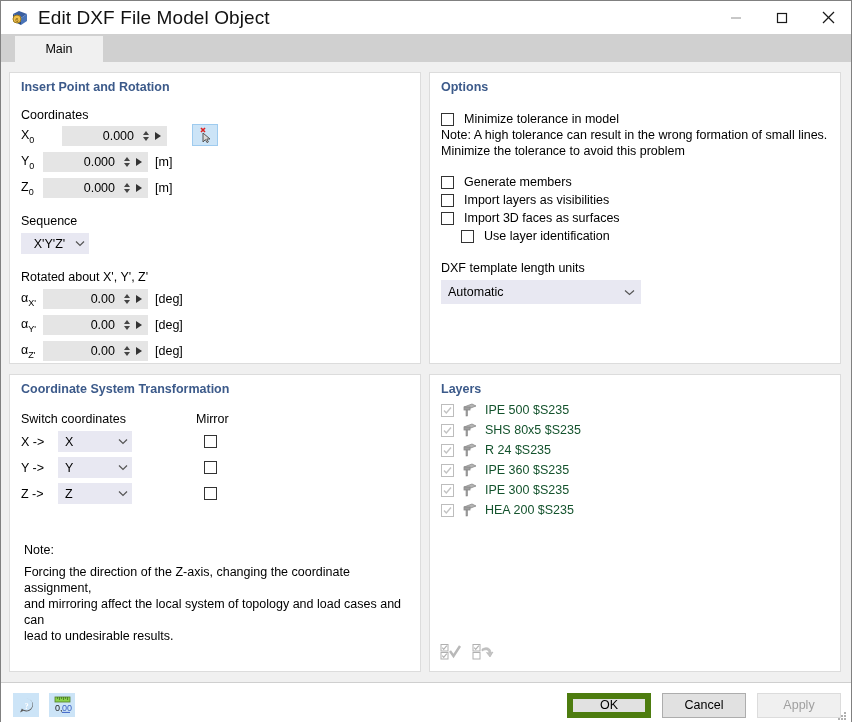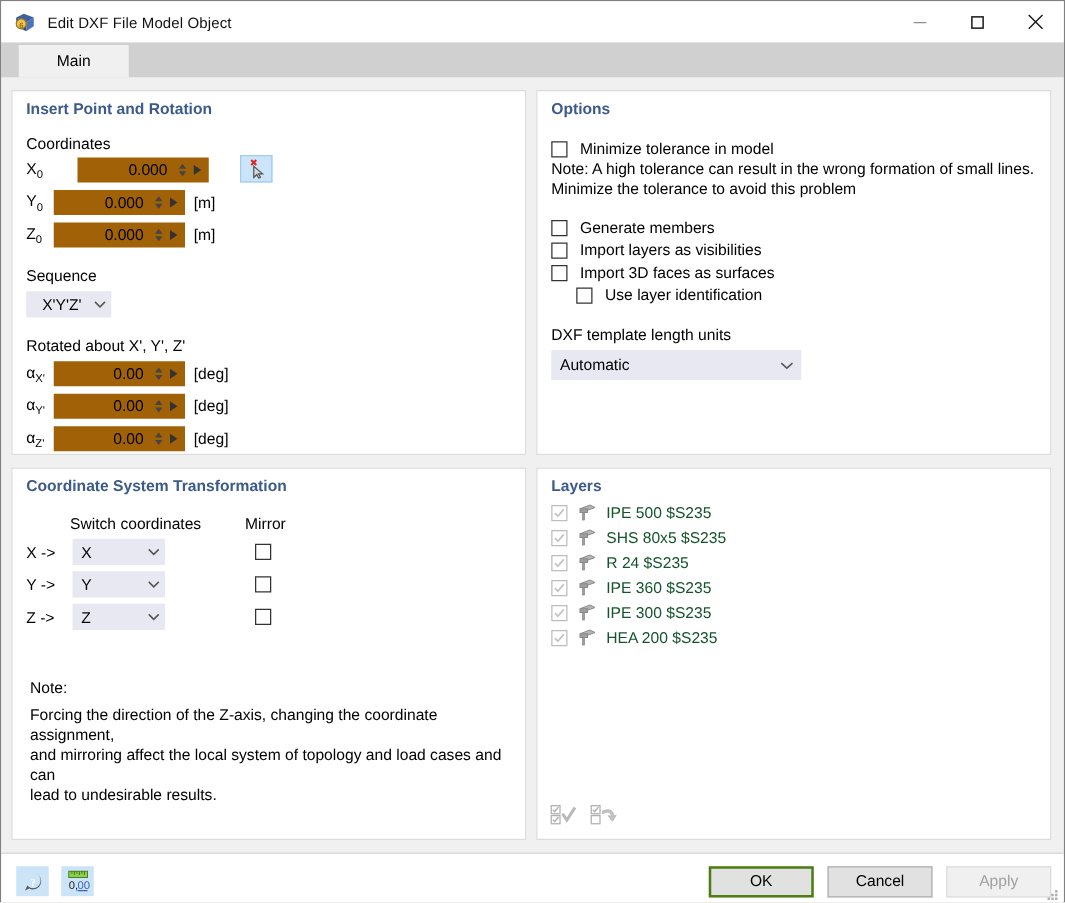--- a/index.html
+++ b/index.html
@@ -29,21 +29,21 @@
     align-items: center;
     flex: 0 0 auto;
   }
   .title-icon {
     width: 20px; height: 20px;
     margin-left: 9px; margin-right: 8px;
     position: relative;
     flex: 0 0 auto;
   }
   .title-text {
-    font-size: 12px;
+    font-size: 19px;
     color: #111111;
     letter-spacing: .1px;
   }
   .winbtns { margin-left: auto; display: flex; height: 33px; }
   .winbtn {
     width: 46px; height: 33px;
     display: flex; align-items: center; justify-content: center;
   }
   .winbtn svg { display: block; }
 
@@ -98,21 +98,21 @@
   
   .row { display: flex; align-items: center; }
   .rowlabel {
     width: 22px;
     font-size: 12.5px;
     display: inline-block;
   }
   .rowlabel sub { font-size: 9px; }
   .numfield {
     width: 105px; height: 20px;
-    background: #a16207;
+    background: #e5e5e5;
     border: none;
     display: flex; align-items: center;
     box-sizing: border-box;
   }
   .numvalue {
     flex: 1 1 auto;
     text-align: right;
     font-size: 12.5px;
     padding-right: 6px;
     color: #000;
@@ -219,21 +219,21 @@
   .btn {
     width: 84px; height: 25px;
     font-size: 12.5px;
     display: flex; align-items: center; justify-content: center;
     background: #e1e1e1;
     border: 1px solid #adadad;
     box-sizing: border-box;
     color: #000;
   }
   .btn.primary {
-    border: 2px solid #4d7c0f;
+    border: 6px solid #4d7c0f;
     background: #e1e1e1;
   }
   .btn.disabled { color: #a0a0a0; background: #f0f0f0; border-color: #dcdcdc; text-align: center; }
   .grip { position: absolute; right: 4px; bottom: 3px; }
 </style>
 </head>
 <body>
 
 <div id="window">
 
@@ -380,21 +380,21 @@
             <span class="playarrow"></span>
           </div>
           <span class="unit">[deg]</span>
         </div>
       </div>
 
       <div class="panel" style="height:298px;">
         <div class="panel-title">Coordinate System Transformation</div>
 
         <div style="display:flex; margin:16px 0 3px 11px;">
-          <div class="lbl" style="width:175px;text-align:center;">Switch coordinates</div>
+          <div class="lbl" style="width:175px;">Switch coordinates</div>
           <div class="lbl">Mirror</div>
         </div>
 
         <div style="display:flex; align-items:center; margin:5px 0 0 11px;">
           <span class="lbl" style="width:37px;">X -&gt;</span>
           <div class="combo" style="width:74px;">
             <span class="cval">X</span>
             <span class="chev">
               <svg width="10" height="7" viewBox="0 0 10 7">
                   <path d="M1 1.5 L5 5.5 L9 1.5" fill="none" stroke="#555" stroke-width="1.2"></path>

